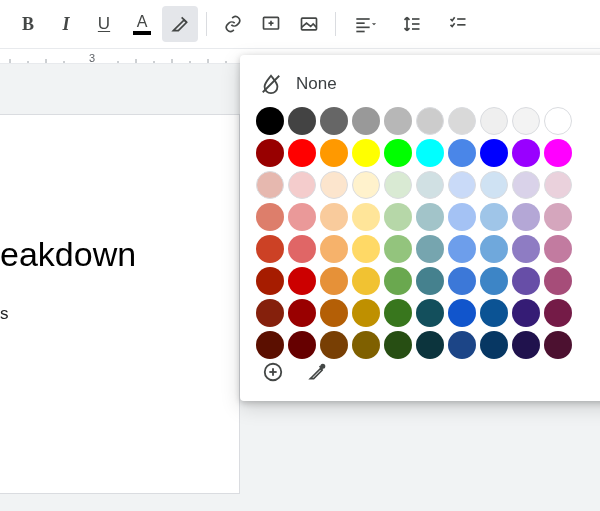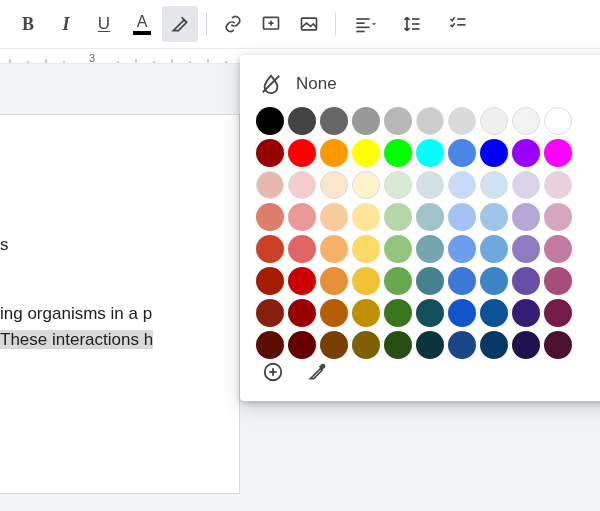--- a/index.html
+++ b/index.html
@@ -247,24 +247,24 @@
       <line x1="190" y1="12" x2="190" y2="16"></line>
       <line x1="208" y1="10" x2="208" y2="16"></line>
       <line x1="226" y1="12" x2="226" y2="16"></line>
     </g>
     <text x="92" y="13" font-size="11" fill="#5f6368" text-anchor="middle">3</text>
   </svg>
 </div>
 
 <div class="page-area">
   <div class="page">
+    <h1 class="doc-title">eakdown</h1>
     <p class="doc-sub">s</p>
     <p class="doc-body">
-      <span>ing organisms in a p</span><br>
-      <span class="hl">These interactions h</span>
+      <br>
     </p>
   </div>
 </div>
 
 <div class="picker">
   <div class="picker-none">
     <svg width="22" height="22" viewBox="0 0 24 24" fill="#444746">
       <path d="M12 3 C8 8 5 11 5 15 a7 7 0 0 0 14 0 C19 11 16 8 12 3 Z" fill="none" stroke="#444746" stroke-width="2"></path>
       <line x1="3" y1="21" x2="21" y2="3" stroke="#444746" stroke-width="2"></line>
     </svg>

